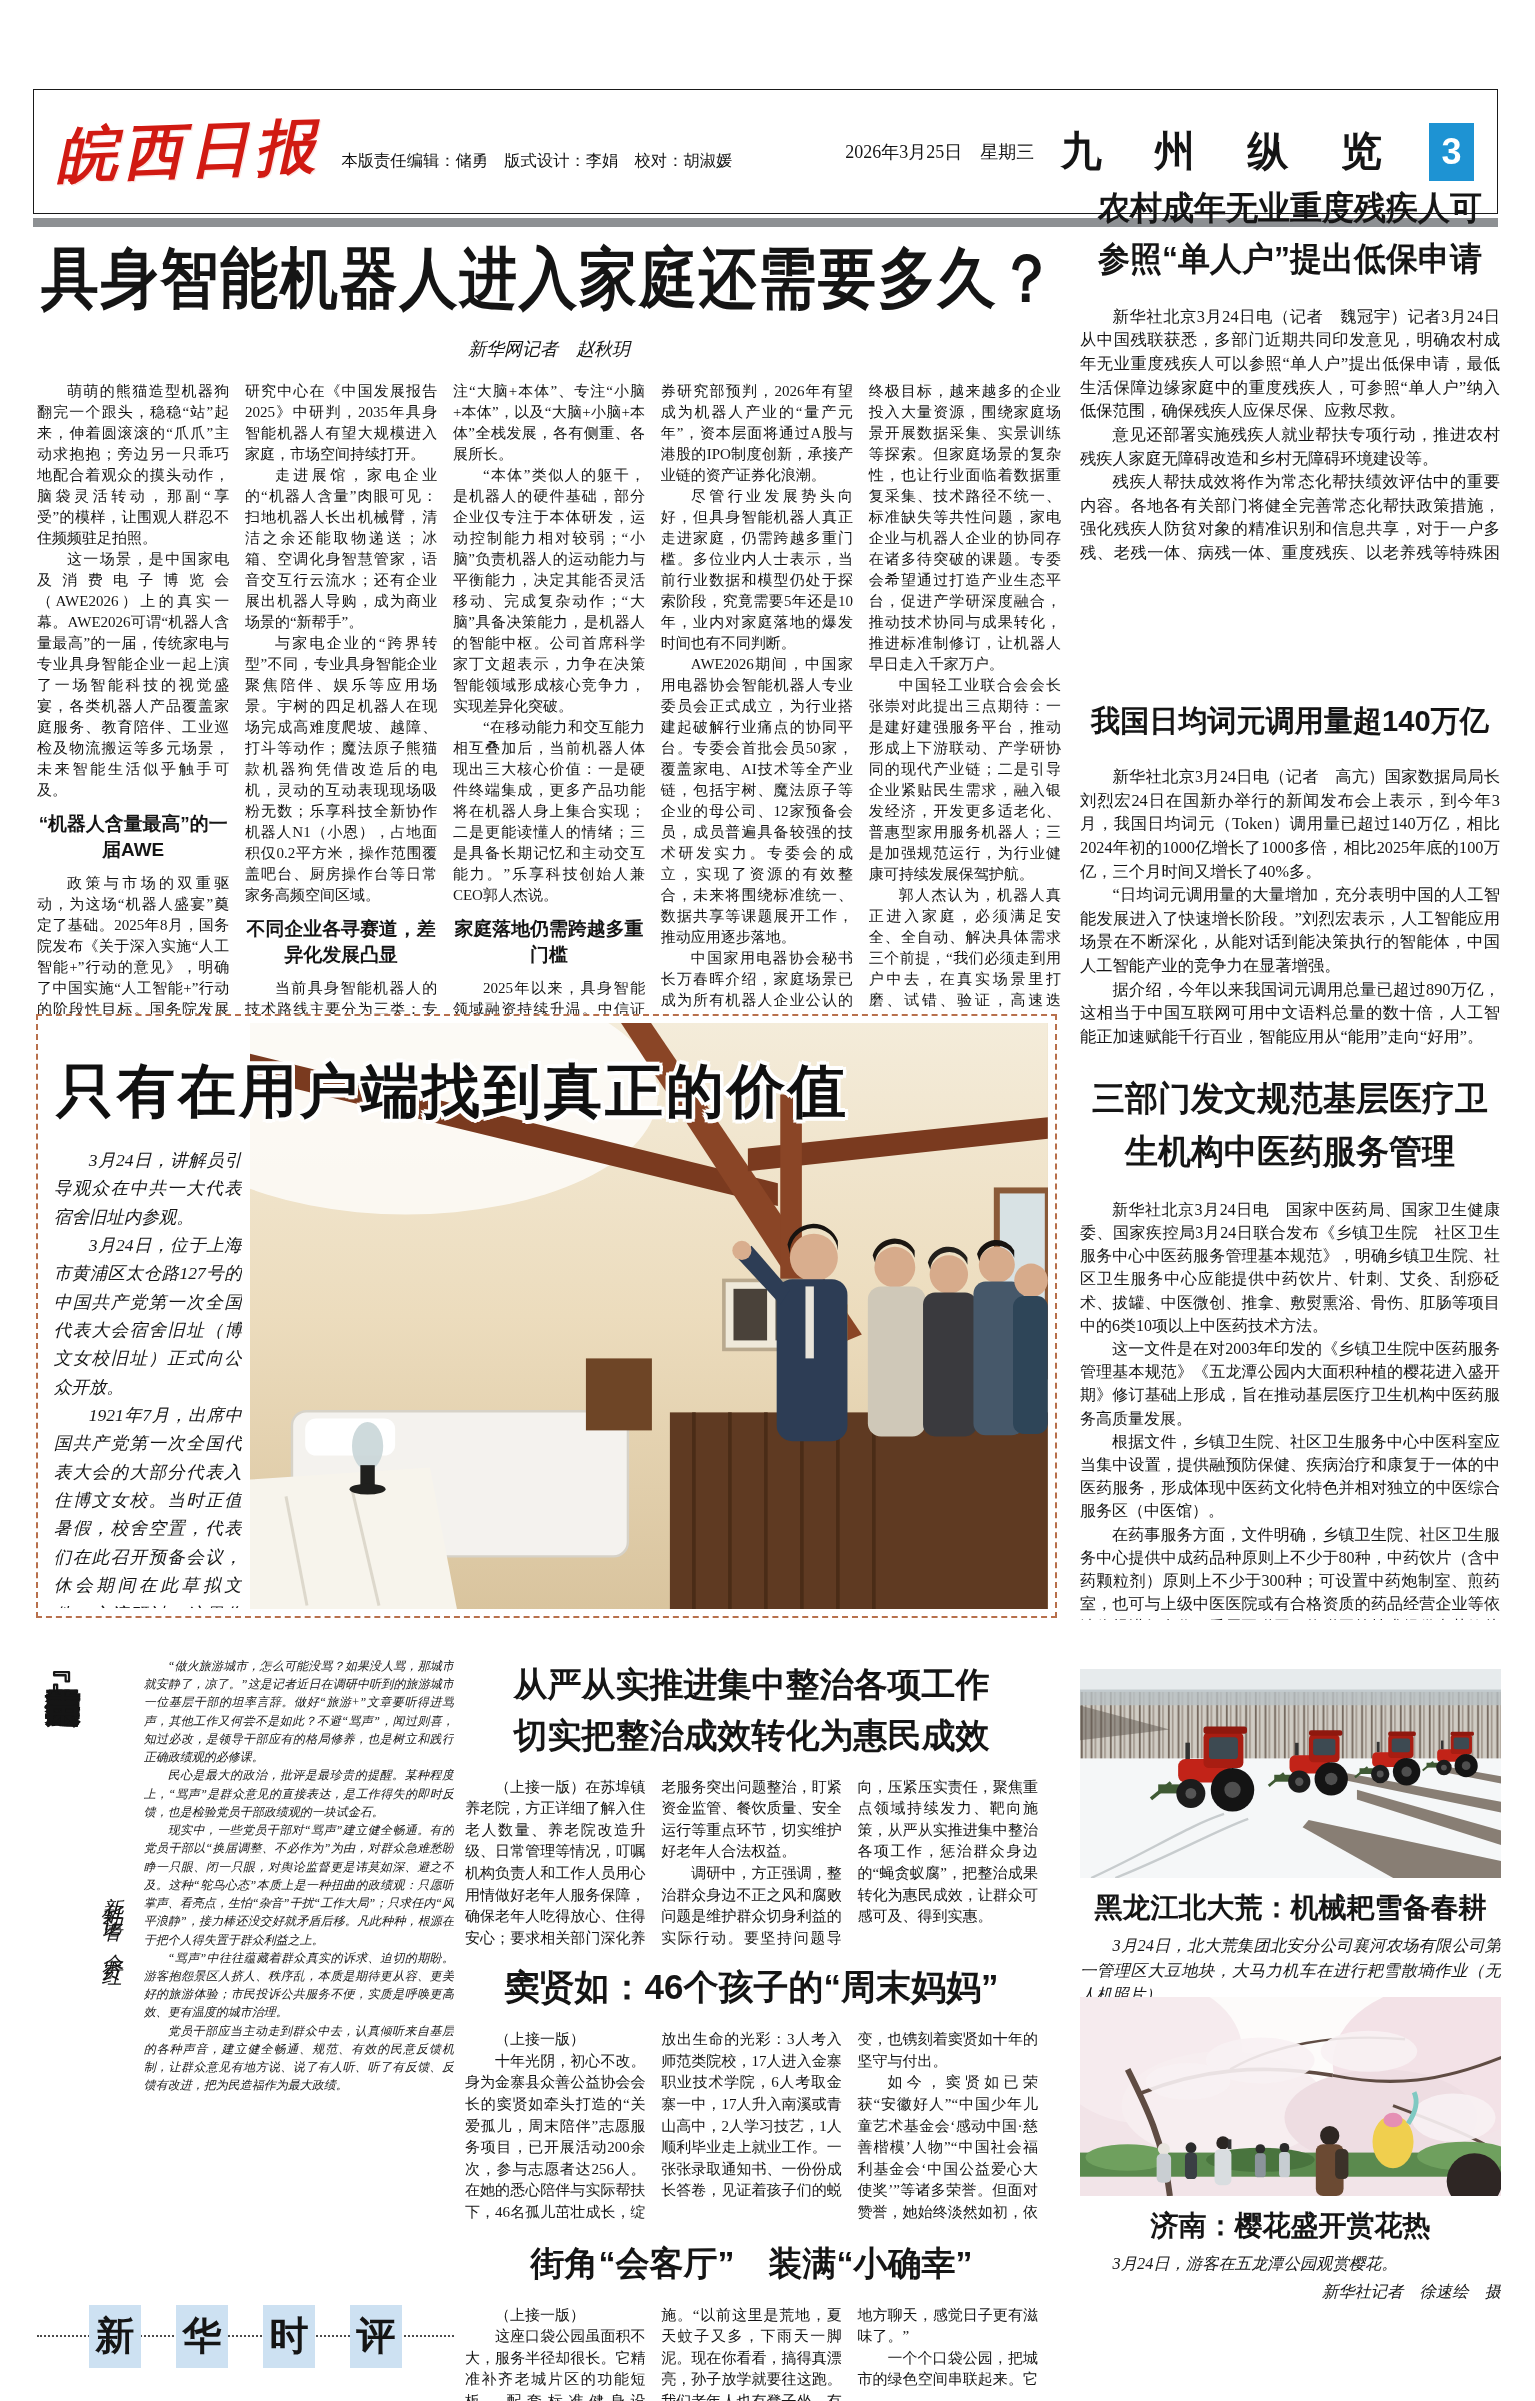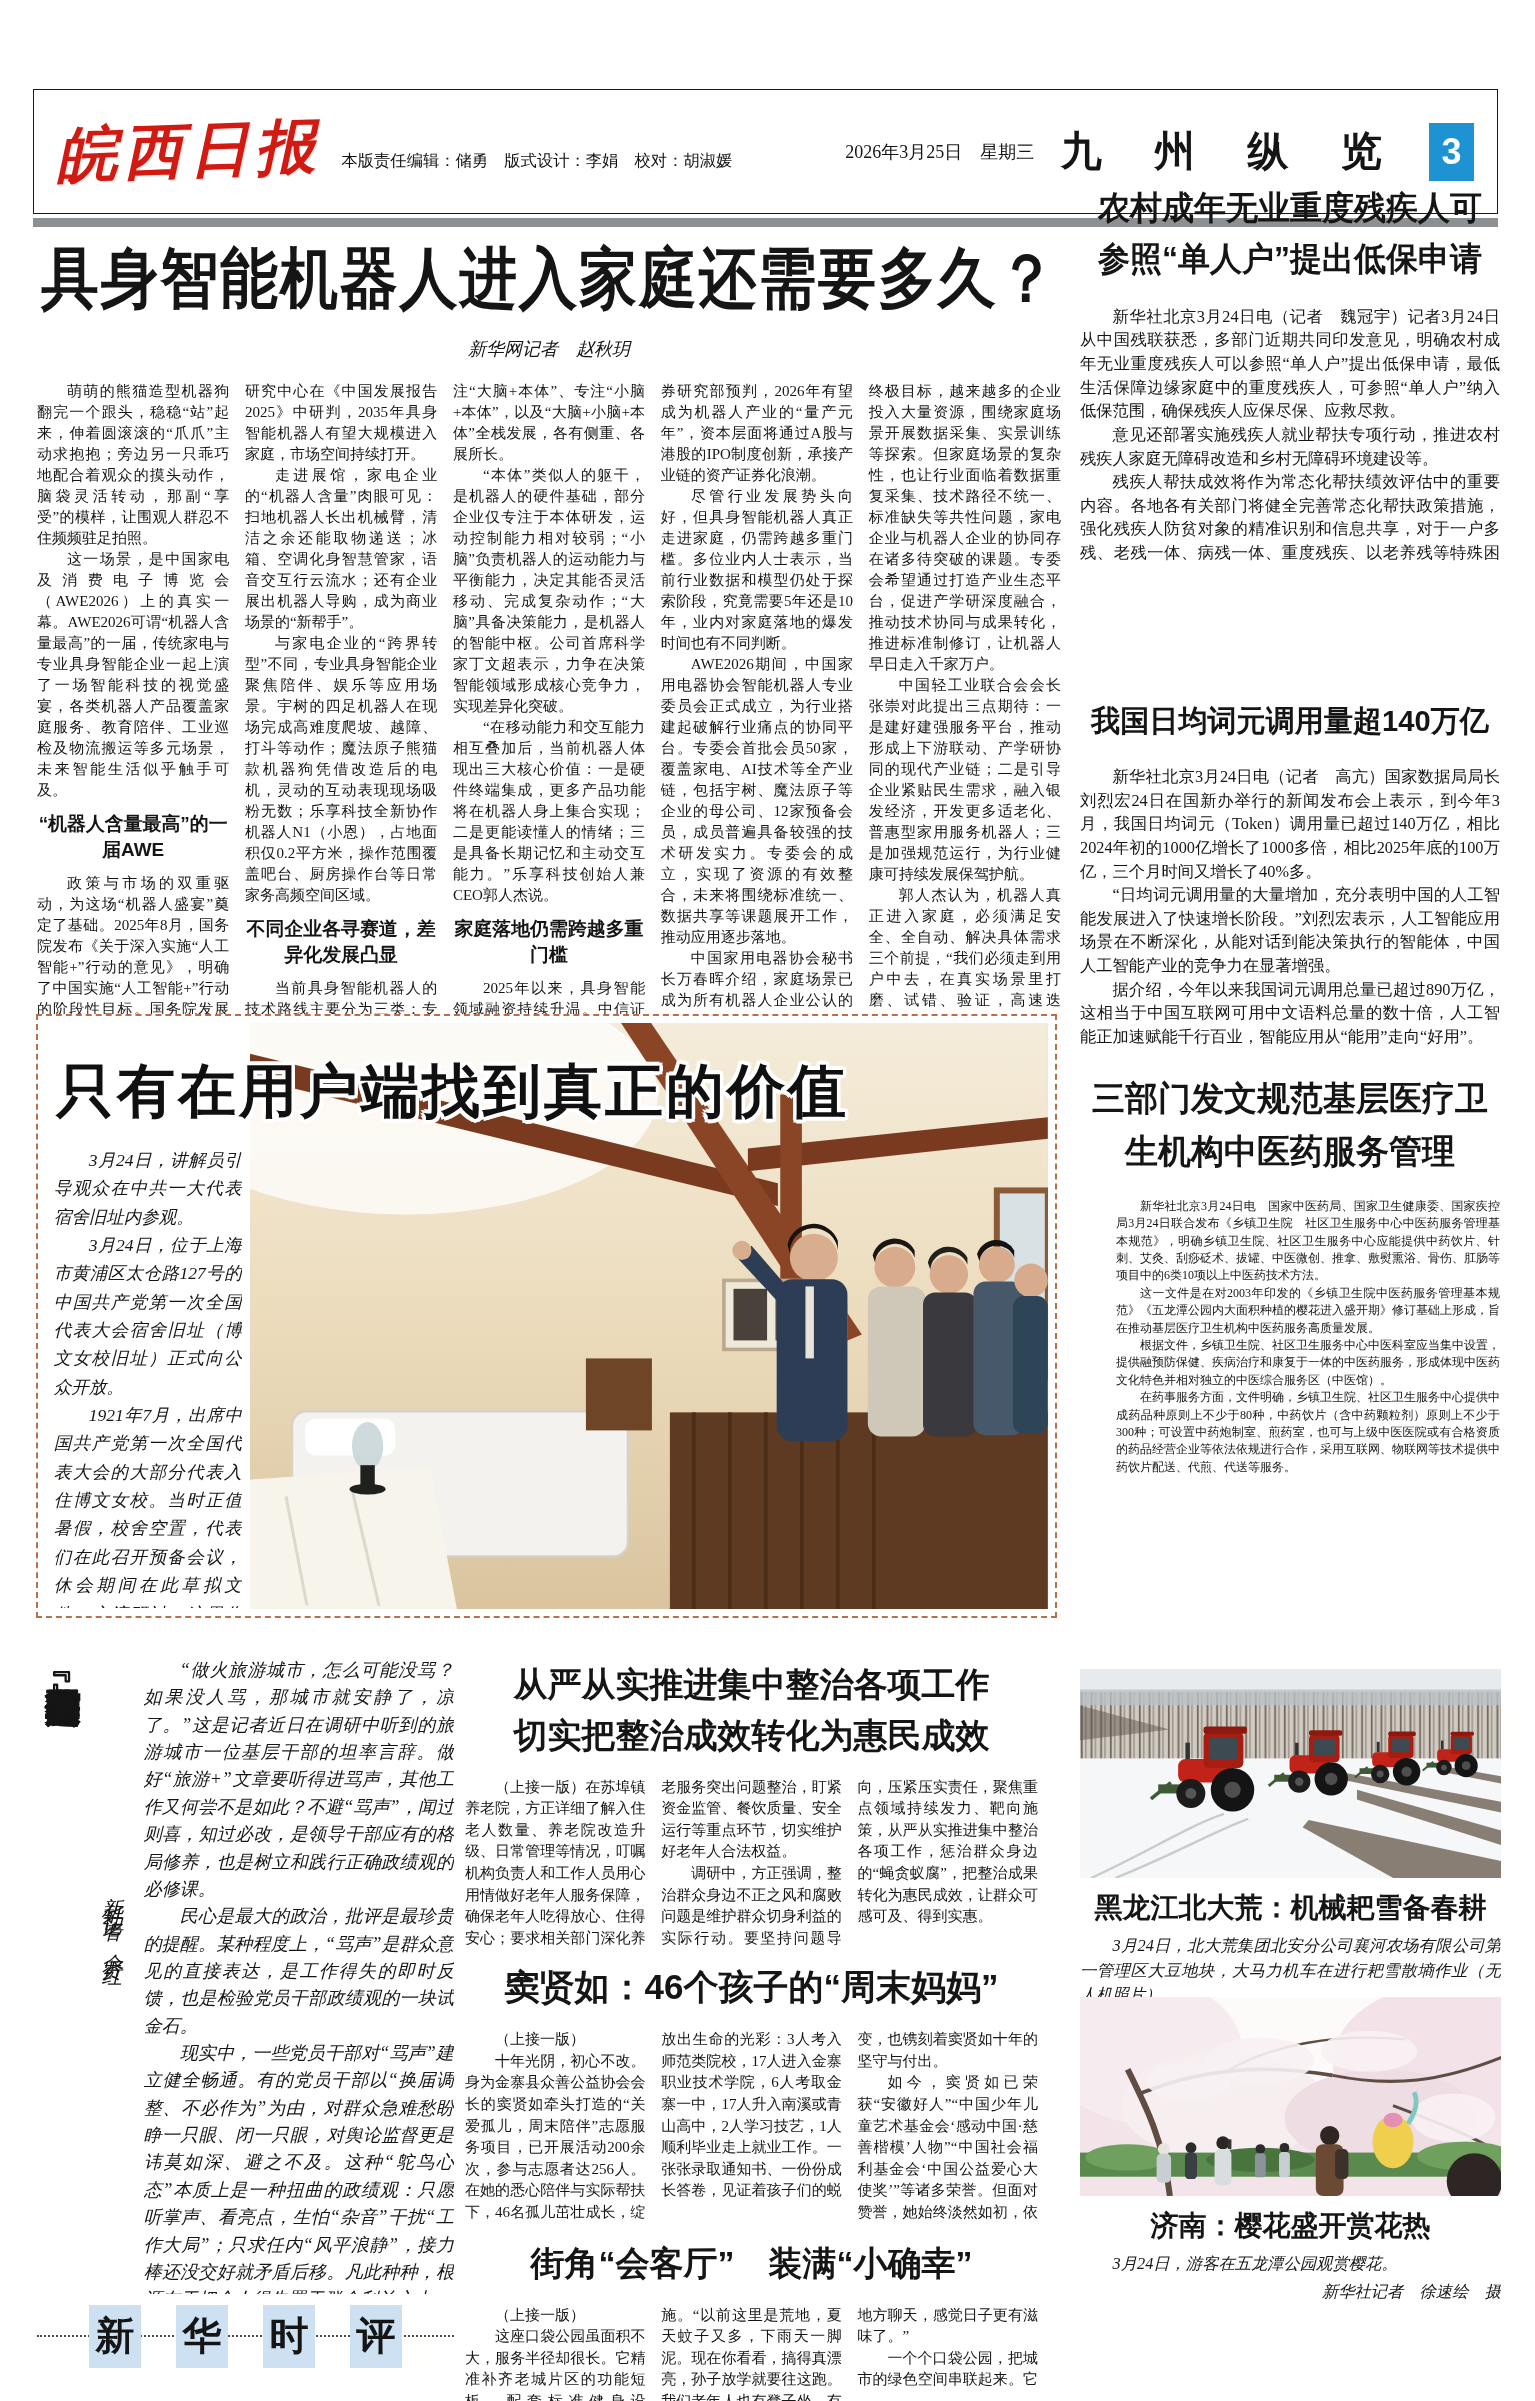--- a/index.html
+++ b/index.html
@@ -31,36 +31,36 @@
   .subhead{font-family:"Liberation Sans","DejaVu Sans",sans-serif;font-weight:bold;text-align:center;
            font-size:1.26em;margin:9.6px 0;break-inside:avoid;text-indent:0;}
   .credit{margin:3.6px 0 0;text-align:right;text-indent:0;}
   
   .r-art{position:absolute;left:1080px;width:420px;}
   .r-head{font-weight:900;text-align:center;line-height:1.55;transform:scaleX(.97);transform-origin:center;
           font-family:"Liberation Sans","DejaVu Sans",sans-serif;}
   .r-body{margin-top:20.5px;font-size:16.3px;line-height:1.45;overflow:hidden;}
   #r1{top:182px;} #r1 .r-head{font-size:33px;} #r1 .r-body{height:260px;}
   #r2{top:698px;} #r2 .r-head{font-size:30px;} #r2 .r-body{height:283px;}
-  #r3{top:1072px;} #r3 .r-head{font-size:34px;} #r3 .r-body{height:422px;font-size:12px;margin-left:36px;}
+  #r3{top:1072px;} #r3 .r-head{font-size:34px;} #r3 .r-body{height:422px;font-size:16px;}
   
   .dorm{position:absolute;left:36px;top:1014px;width:1021px;height:604px;border:2.4px dashed #b8704c;
         background:#fff;box-sizing:border-box;}
   .dorm-headline{position:absolute;left:18px;top:37px;z-index:6;font-size:58px;font-weight:900;letter-spacing:3px;
       color:#101010;font-family:"Liberation Sans","DejaVu Sans",sans-serif;white-space:nowrap;
       text-shadow:-3px -3px 0 #fff,3px -3px 0 #fff,-3px 3px 0 #fff,3px 3px 0 #fff,0 -3.6px 0 #fff,0 3.6px 0 #fff,-3.6px 0 0 #fff,3.6px 0 0 #fff;}
   .dorm-text{position:absolute;left:15.7px;top:130px;width:188px;bottom:8.4px;overflow:hidden;
              font-size:17.5px;line-height:1.62;}
   .dorm-photo{position:absolute;left:212px;top:7.2px;right:7.2px;bottom:7.2px;overflow:hidden;background:#ead9bd;}
   
   .cmt{position:absolute;left:37px;top:1657px;width:417px;height:715px;}
   .cmt-head{float:left;writing-mode:vertical-rl;font-size:36px;line-height:1.05;font-weight:900;
             height:621px;margin:3.6px 15.7px 9.6px 7.2px;font-family:"Liberation Sans","DejaVu Sans",sans-serif;}
   .cmt-byline{float:left;writing-mode:vertical-rl;font-size:20.5px;height:338px;margin:224px 18px 0 0;letter-spacing:6px;}
-  .cmt-body{font-size:18px;line-height:1.52;overflow:hidden;height:637px;}
+  .cmt-body{font-size:12px;line-height:1.52;overflow:hidden;height:637px;}
   .banner{position:absolute;left:0;right:0;bottom:0;height:71px;}
   .banner .dotline{position:absolute;left:0;right:0;top:34px;border-top:2.4px dotted #4a4a4a;}
   .banner .chars{position:relative;display:flex;justify-content:center;gap:35px;padding-top:3.6px;}
   .banner .chars span{width:52px;height:63px;background:#cde1f2;display:flex;align-items:center;justify-content:center;
             font-size:39px;font-weight:900;font-family:"Liberation Sans","DejaVu Sans",sans-serif;}
   
   .mid{position:absolute;left:465px;width:573px;}
   .mid-head{font-weight:900;text-align:center;line-height:1.5;font-family:"Liberation Sans","DejaVu Sans",sans-serif;}
   .mid-body{margin-top:15.7px;column-count:3;column-gap:15.7px;font-size:15px;line-height:1.44;overflow:hidden;}
   #m1{top:1659px;} #m1 .mid-head{font-size:34px;} #m1 .mid-body{height:178px;}

